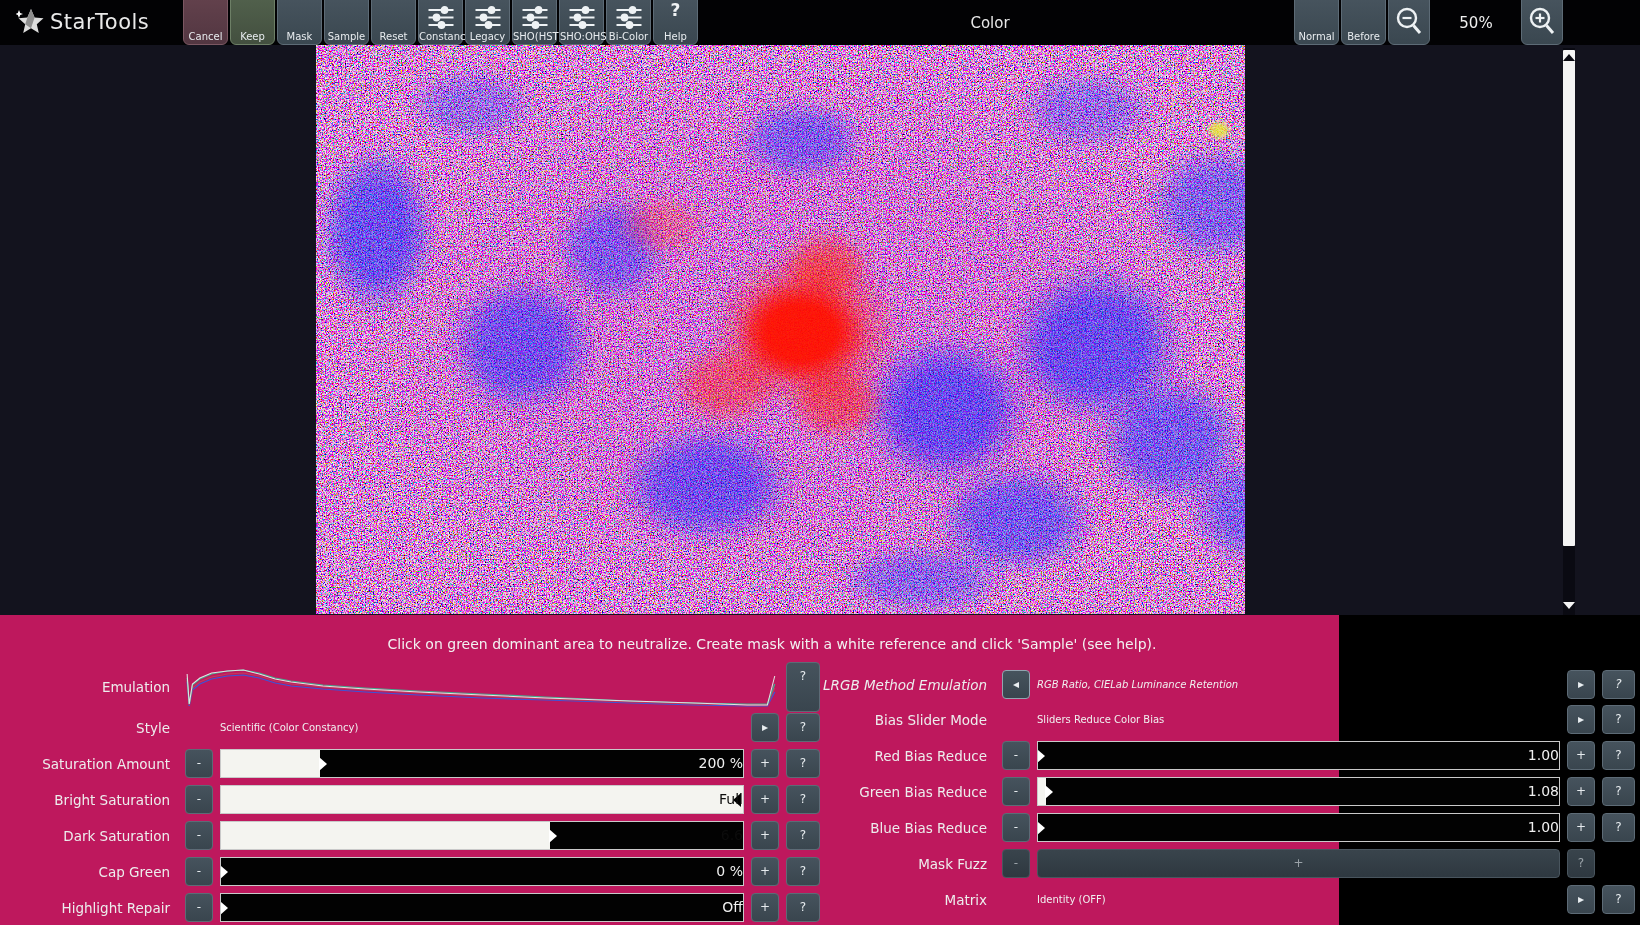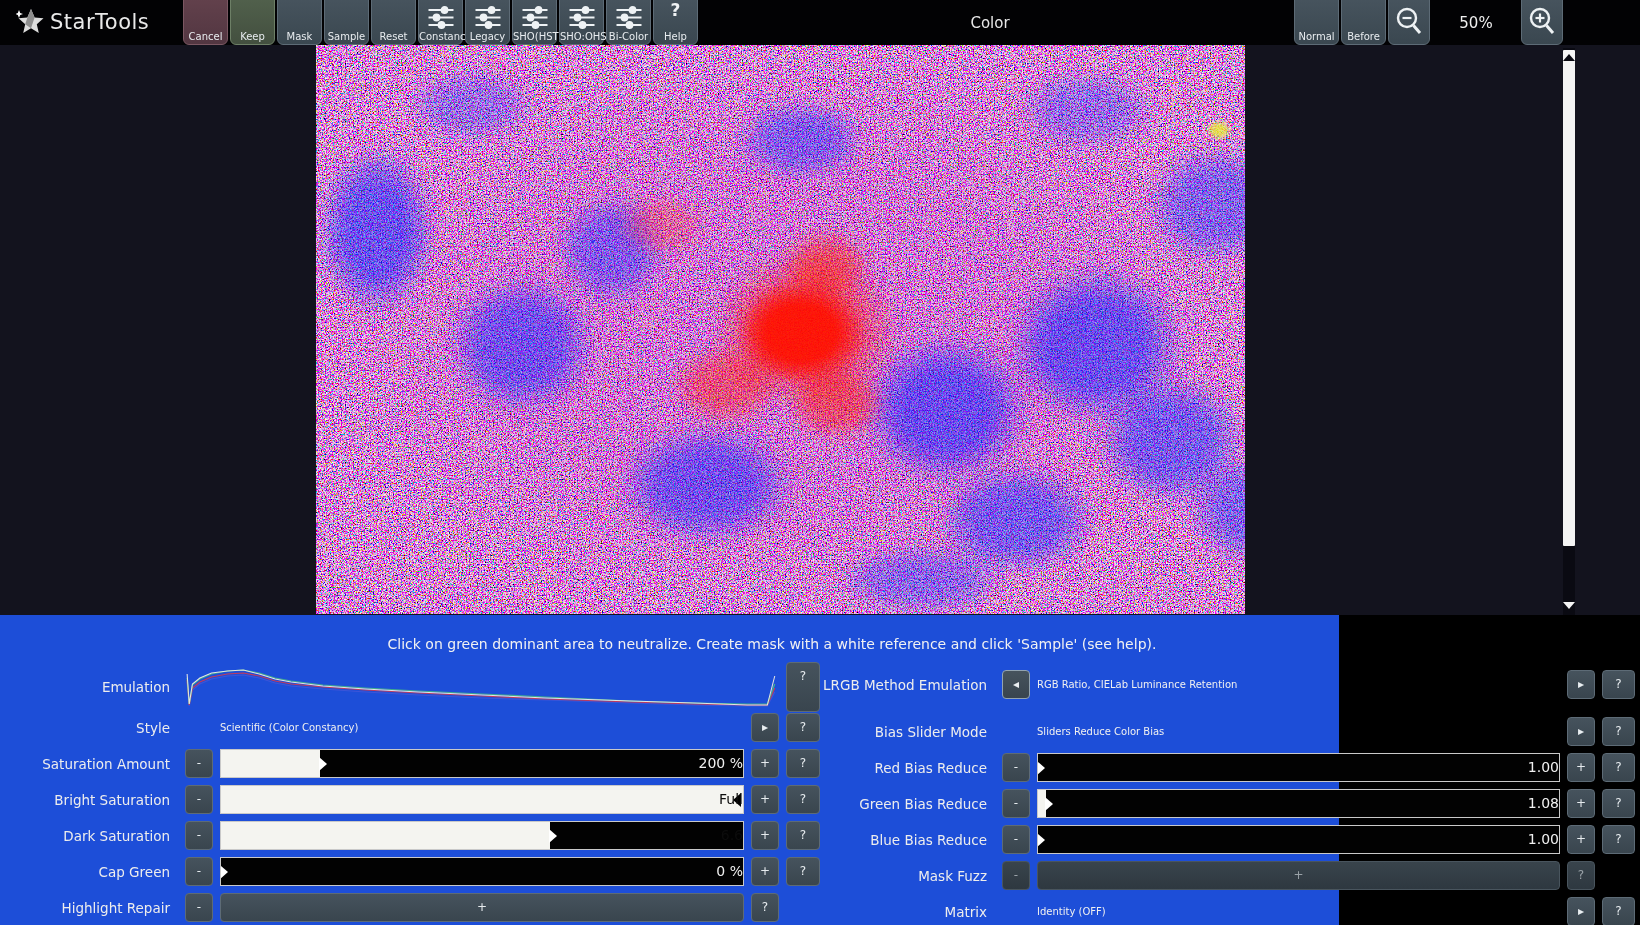--- a/index.html
+++ b/index.html
@@ -44,21 +44,21 @@
   .wash { position:absolute; filter:none; border-radius:0; }
 
   
   #vscroll { position:absolute; left:1563px; top:3px; width:12px; height:567px; background:#0a0a12; }
   #vthumb { position:absolute; left:0; top:2px; width:12px; height:496px; background:#f4f4f4; border-radius:1px; }
   .scroll-arrow { position:absolute; left:0; width:0; height:0; border-left:6px solid transparent; border-right:6px solid transparent; }
   #scroll-up-icon { top:4px; border-bottom:7px solid #0a0a12; }
   #scroll-down-icon { bottom:6px; border-top:7px solid #f4f4f4; }
 
   
-  #bottom { position:absolute; left:0; top:615px; width:1339px; height:310px; background:#1d4ed8; }
+  #bottom { position:absolute; left:0; top:615px; width:1339px; height:310px; background:#be185d; }
   #instruction { position:absolute; top:21px; left:0; width:1544px; text-align:center;
                  color:#f2f2f2; font-size:14px; }
   .panel { position:absolute; top:47px; width:820px; }
   #left-panel { left:0; } #right-panel { left:820px; }
 
   .row { display:grid; grid-template-columns:178px 28px 1fr 28px 34px; gap:7px;
          height:29px; margin-bottom:7px; align-items:stretch; }
   #right-panel .row { grid-template-columns:175px 28px 1fr 28px 33px; padding-right:5px; }
   .rlabel { color:#ededed; font-size:13.5px; text-align:right; align-self:center; padding-right:8px; white-space:nowrap; }
   .sq { position:relative; border-radius:4px; background:linear-gradient(#46535d,#39454e);
@@ -78,21 +78,21 @@
   .val.dark { color:#0c0c0c; }
   .selval { position:relative; text-align:left; line-height:29px; font-size:10px; color:#f0f0f0; white-space:nowrap; }
   .row.disabled .track { border-color:#6f6f6f; }
   .row.disabled .val { color:#7e7e7e; }
   .row.disabled .sq { background:linear-gradient(#39444c,#2e3840); border-color:#49555e; color:#9aa2a8; }
 
   #hist-row { display:grid; grid-template-columns:178px 1fr 34px; gap:7px; height:46px;
               margin-bottom:5px; align-items:stretch; }
   #hist-row .rlabel { align-self:center; }
   #histogram-box { position:relative; }
-  #right-panel .row.first { margin-top:8px; margin-bottom:18px; }
+  #right-panel .row.first { margin-top:8px; margin-bottom:6px;font-style:italic; }
 </style>
 </head>
 <body>
 
 <div id="stage">
 
   <div id="topbar">
     <div id="logo">
       <svg width="30" height="30" viewBox="0 0 30 30">
         <polygon points="15,2 18.6,10.4 27.5,11.2 20.8,17.2 22.8,26 15,21.3 7.2,26 9.2,17.2 2.5,11.2 11.4,10.4" fill="#dcdcdc"></polygon>
@@ -332,20 +332,25 @@
               <div class="fill" style="width: 0%;"></div>
               <div class="thumb right" style="left: calc(0% - 1px);"></div>
               <div class="val">0 %</div>
             </div>
             <div class="sq">+</div>
             <div class="sq">?</div>
           </div>
           <div class="row">
             <div class="rlabel">Highlight Repair</div>
             <div class="sq">-</div>
+            <div class="track">
+              <div class="fill" style="width: 0%;"></div>
+              <div class="thumb right" style="left: calc(0% - 1px);"></div>
+              <div class="val">Off</div>
+            </div>
             <div class="sq">+</div>
             <div class="sq">?</div>
           </div>
         </div>
     </div>
 
     <div id="right-panel" class="panel">
       <div id="right-rows">
           <div class="row first">
             <div class="rlabel">LRGB Method Emulation</div>

